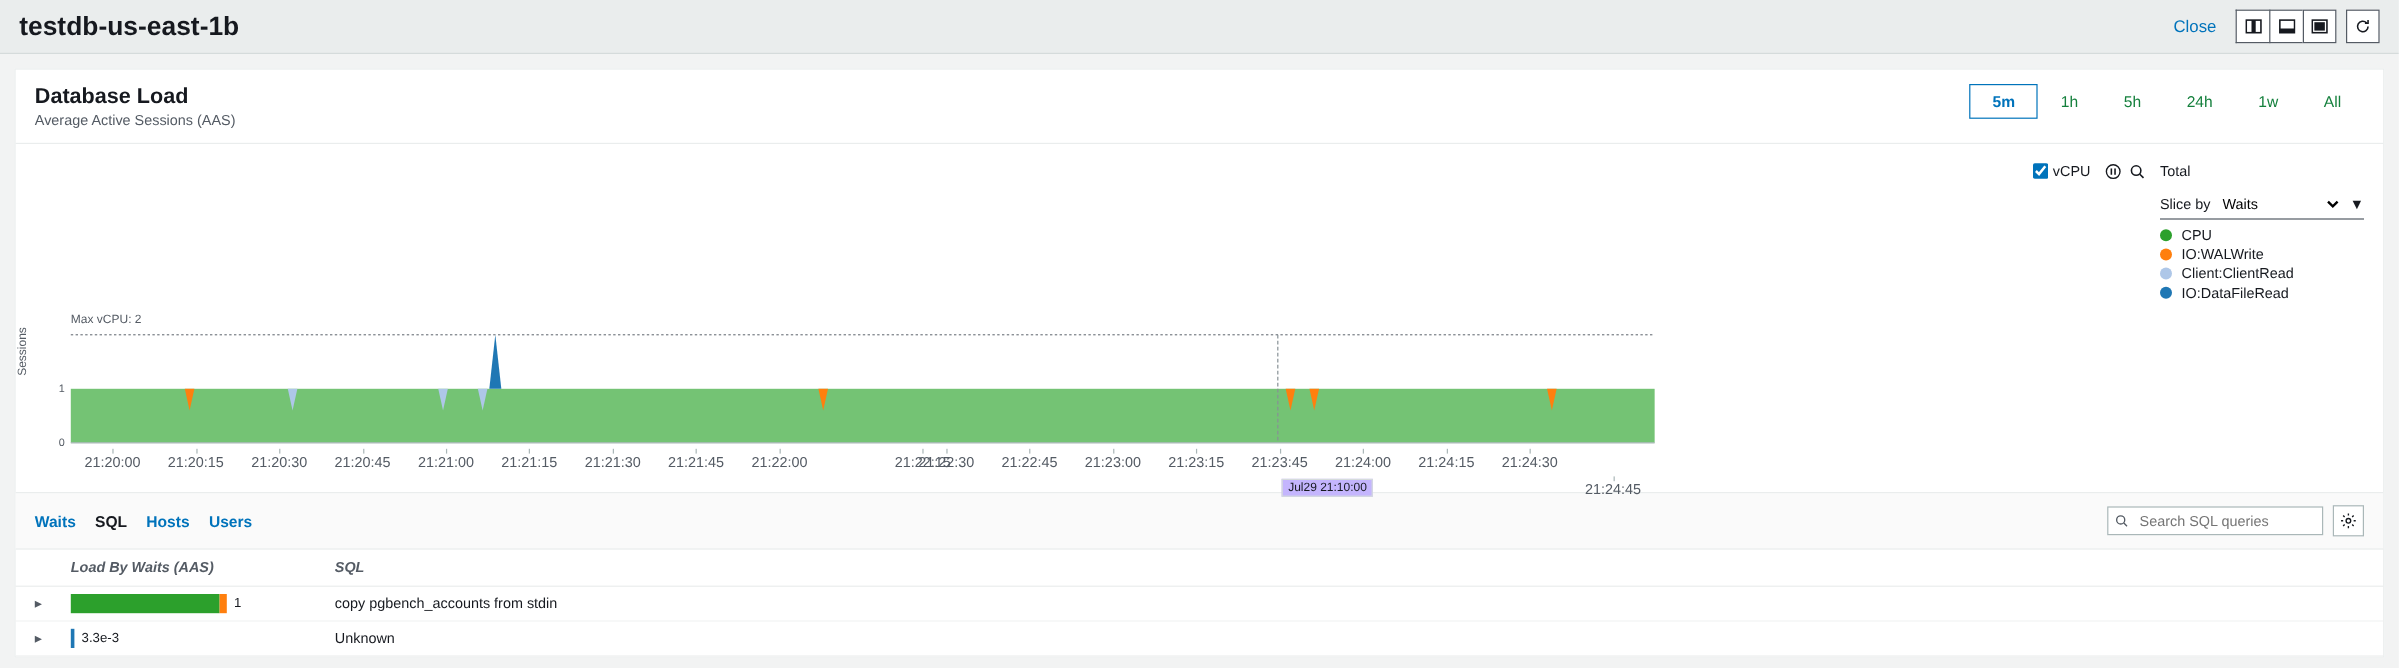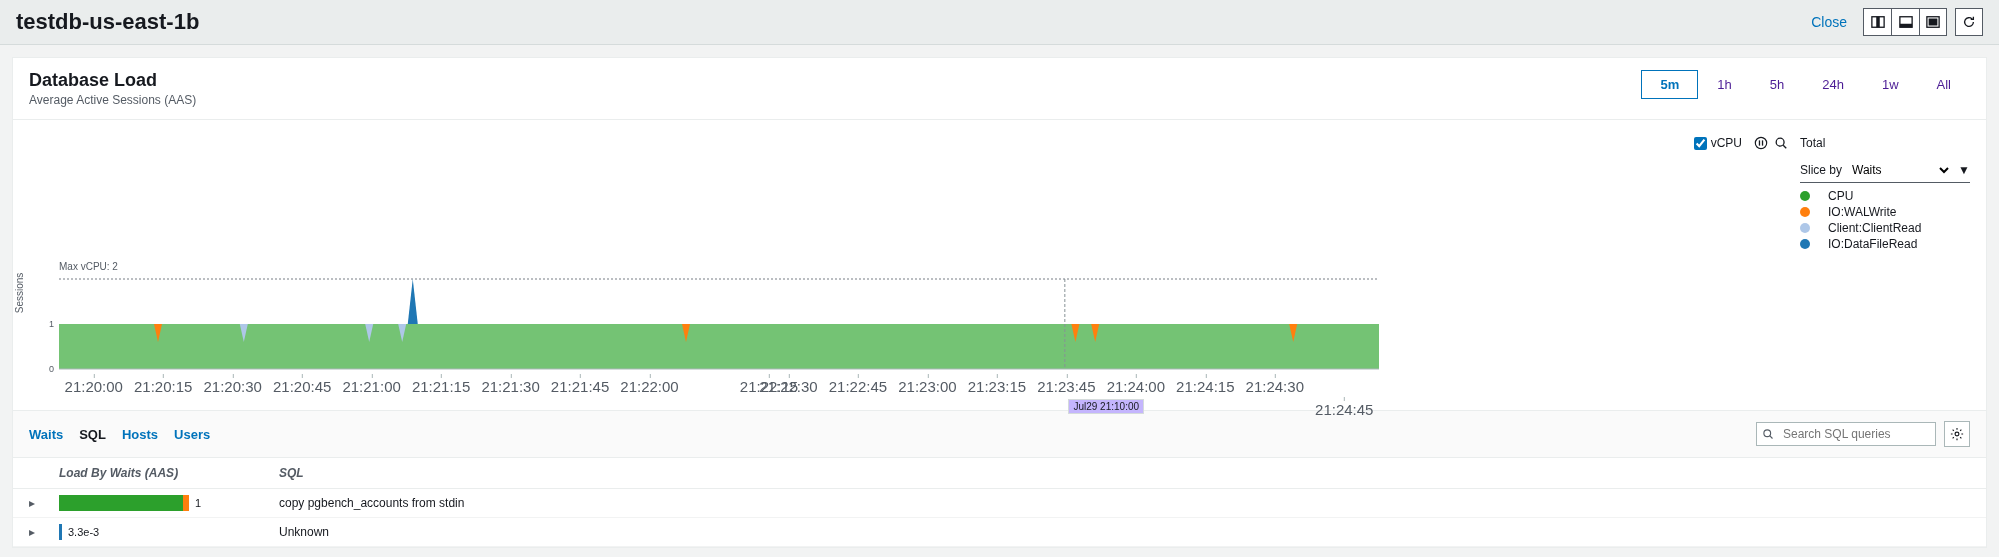--- a/index.html
+++ b/index.html
@@ -13,43 +13,43 @@
 .icon-btn svg { width: 14px; height: 14px; }
 .icon-btn-group { display: flex; }
 .icon-btn-group .icon-btn:not(:last-child) { border-right: none; }
 
 .panel { background: #fff; margin: 12px; border: 1px solid #eaeded; }
 
 .panel-header { padding: 12px 16px; border-bottom: 1px solid #eaeded; display: flex; justify-content: space-between; align-items: flex-start; }
 .panel-title { font-size: 18px; font-weight: 700; }
 .panel-subtitle { font-size: 12px; color: #545b64; margin-top: 2px; }
 .time-range { display: flex; gap: 0; text-align: center; }
-.time-btn { padding: 6px 18px; font-size: 13px; color: #4c1d95; cursor: pointer; border: 1px solid transparent; }
+.time-btn { padding: 6px 18px; font-size: 13px; color: #15803d; cursor: pointer; border: 1px solid transparent; }
 .time-btn.active { color: #0073bb; border: 1px solid #0073bb; font-weight: 700; }
 
 .chart-area { padding: 16px; position: relative; }
 .chart-controls { display: flex; justify-content: flex-end; align-items: flex-start; gap: 12px; margin-bottom: 8px; }
-.vcpu-check { display: flex; align-items: flex-end; gap: 4px; font-size: 12px; }
+.vcpu-check { display: flex; align-items: flex-start; gap: 4px; font-size: 12px; }
 .vcpu-check input { accent-color: #0073bb; }
 .ctrl-icons { display: flex; gap: 6px; }
 .ctrl-icons svg { width: 14px; height: 14px; cursor: pointer; }
 
 .legend-box { font-size: 12px; min-width: 170px; }
 .legend-title { font-weight: 400; margin-bottom: 12px; }
 .slice-row { display: flex; align-items: center; gap: 6px; border-bottom: 1px solid #545b64; padding-bottom: 4px; margin-bottom: 6px; }
 .slice-select { border: none; font-size: 12px; background: transparent; cursor: pointer; flex: 1; }
-.legend-item { display: flex; align-items: center; gap: 18px; margin: 2px 0; }
+.legend-item { display: flex; align-items: center; gap: 8px; margin: 2px 0; }
 .legend-swatch { width: 10px; height: 10px; border-radius: 50%; }
 
 .chart-wrap { display: flex; }
 .chart-left { width: 1350px; position: relative; }
 .y-label { position: absolute; left: -10px; top: 50%; transform: rotate(-90deg) translateX(50%); transform-origin: left; font-size: 10px; color: #545b64; }
 .max-vcpu { font-size: 10px; color: #545b64; margin-left: 30px; margin-bottom: 2px; }
 .chart-svg { display: block; }
-.x-ticks { display: flex; margin-left: 30px; font-size: 15px; color: #545b64; position: relative; text-align: center; }
+.x-ticks { display: flex; margin-left: 30px; font-size: 12px; color: #545b64; position: relative; text-align: center; }
 .x-tick { position: absolute; transform: translateX(-50%); top: 4px; }
 .x-tick::before { content: ""; position: absolute; left: 50%; top: -4px; width: 1px; height: 4px; background: #aab7b8; }
 
 .annotation { position: absolute; font-size: 10px; background: #c4b5fd; border: 1px solid #d5dbdb; padding: 1px 4px; white-space: nowrap; }
 
 .tabs-row { display: flex; justify-content: space-between; align-items: center; padding: 10px 16px; border-top: 1px solid #eaeded; border-bottom: 1px solid #eaeded; background: #fafafa; }
 .tabs { display: flex; gap: 16px; font-size: 13px; }
 .tab { color: #0073bb; cursor: pointer; font-weight: 700; }
 .tab.active { color: #16191f; }
 .search-wrap { display: flex; align-items: center; gap: 8px; }

